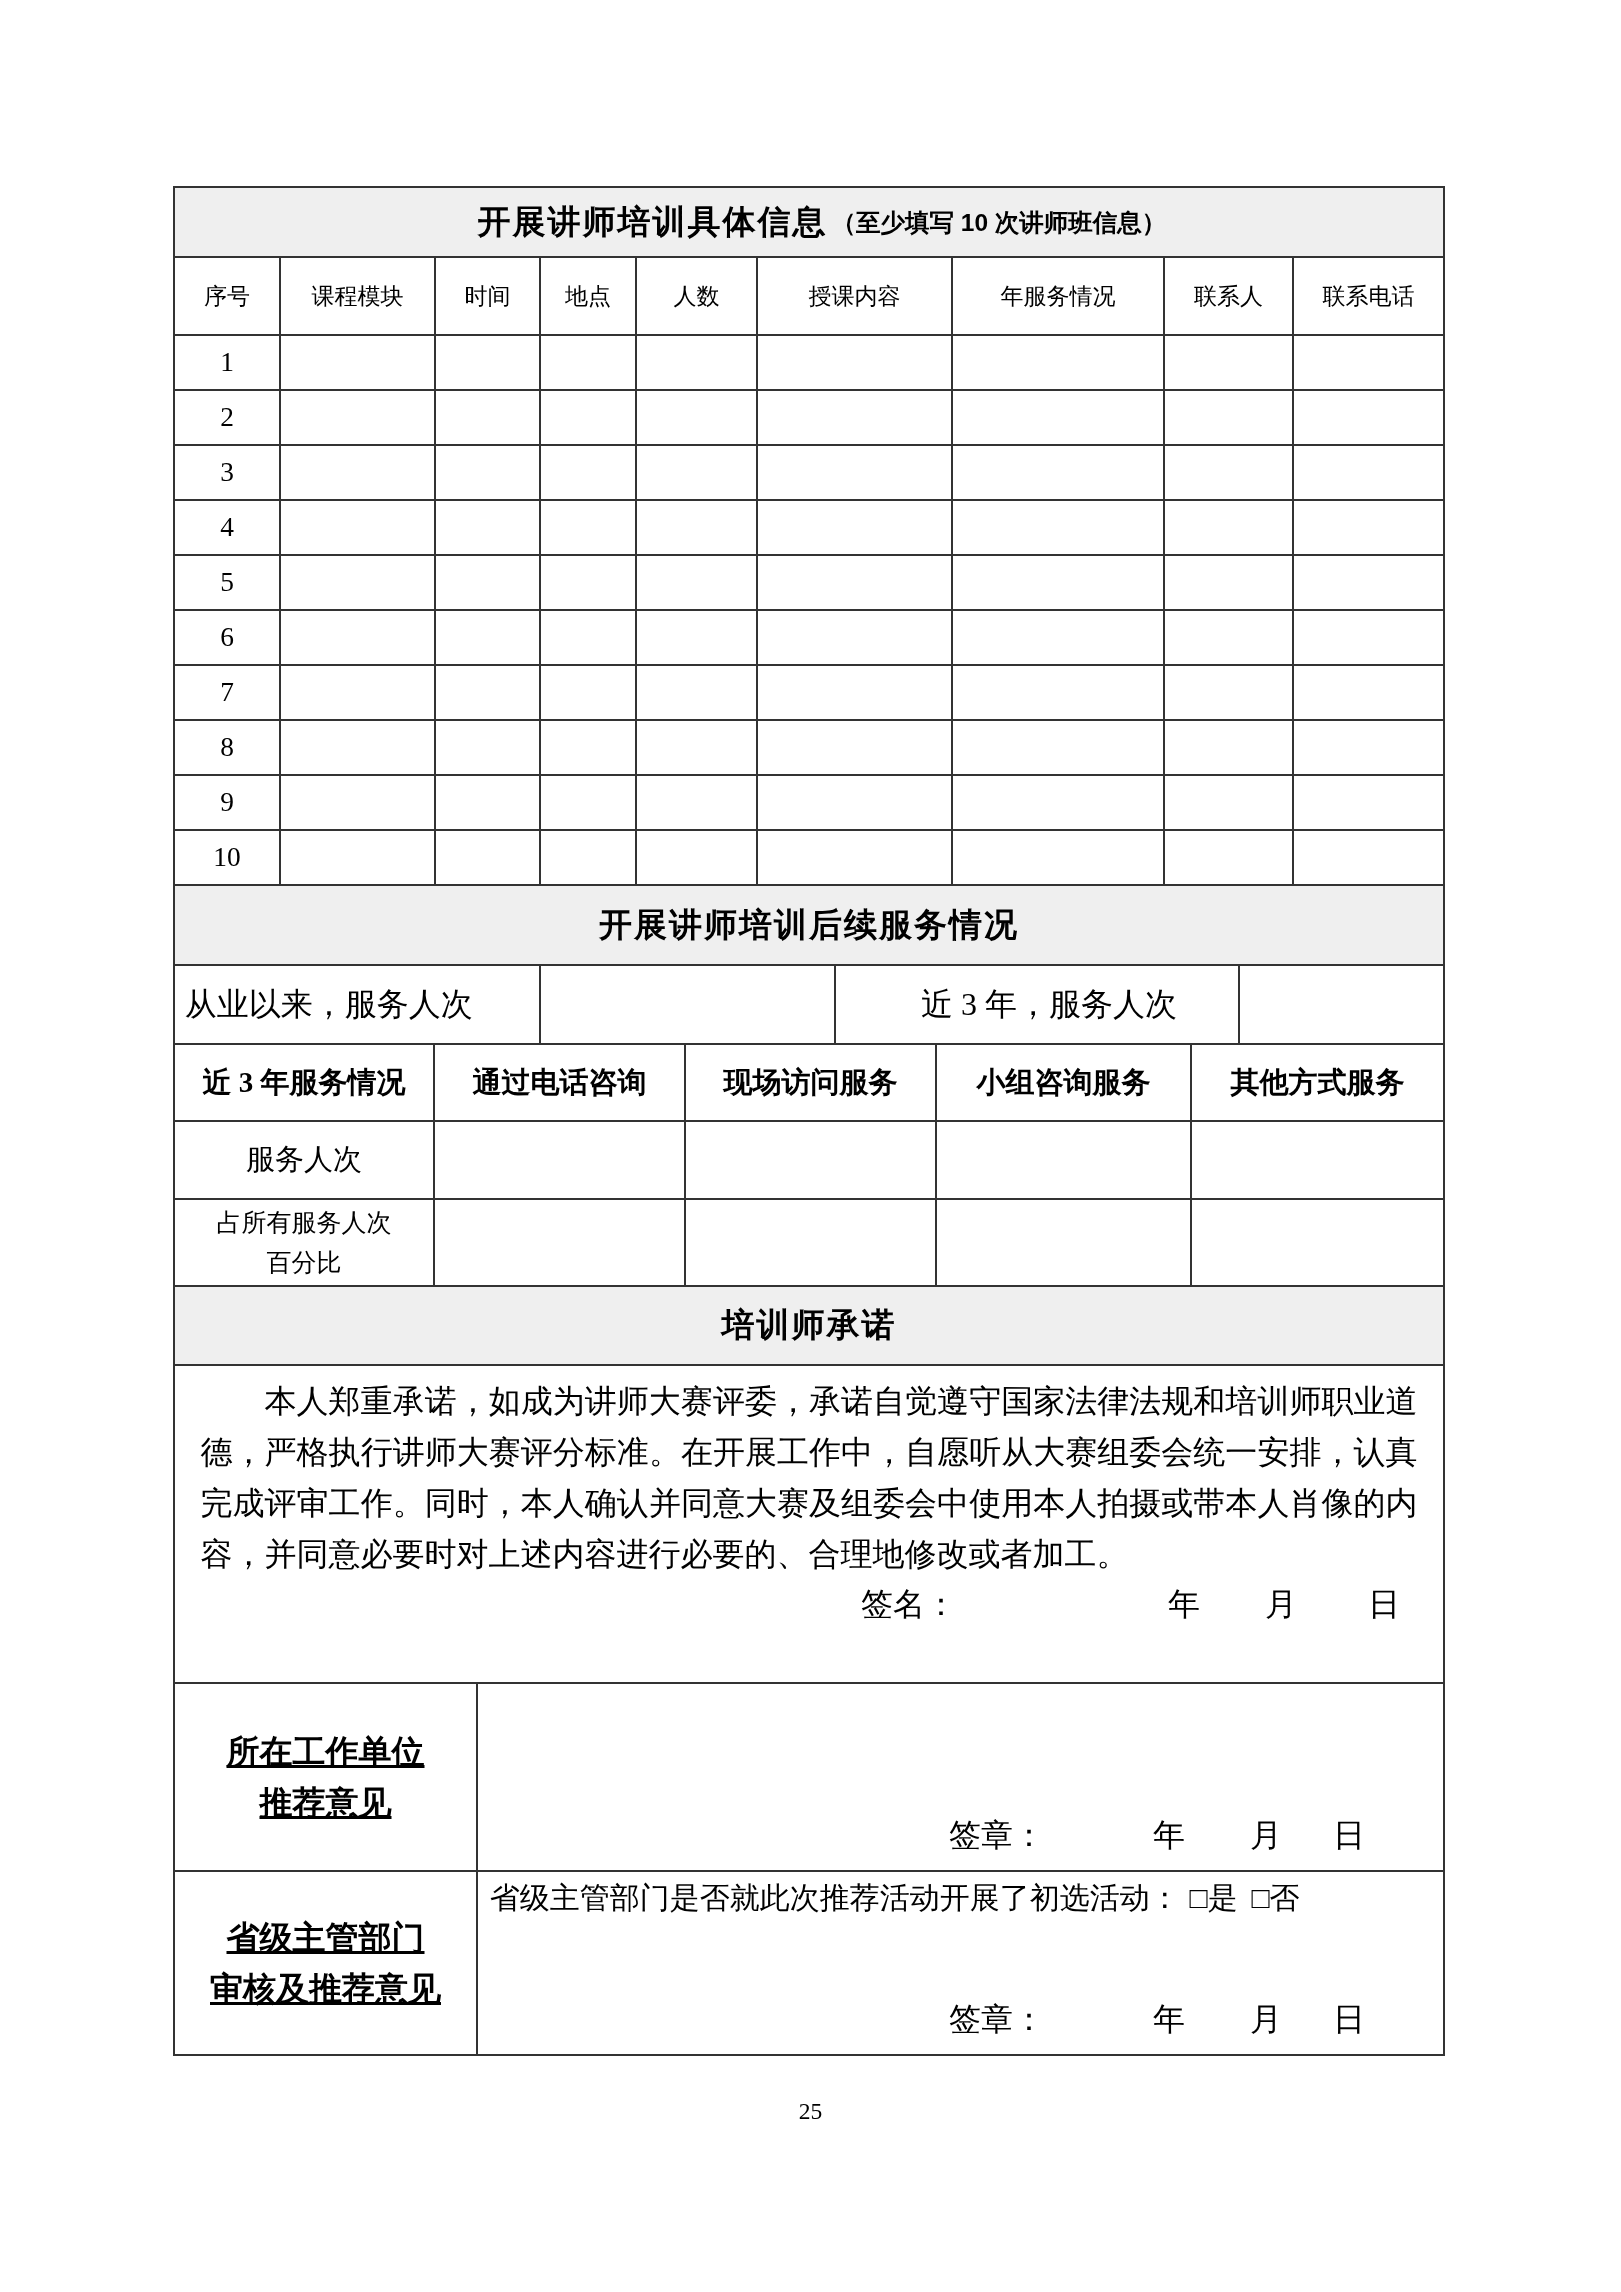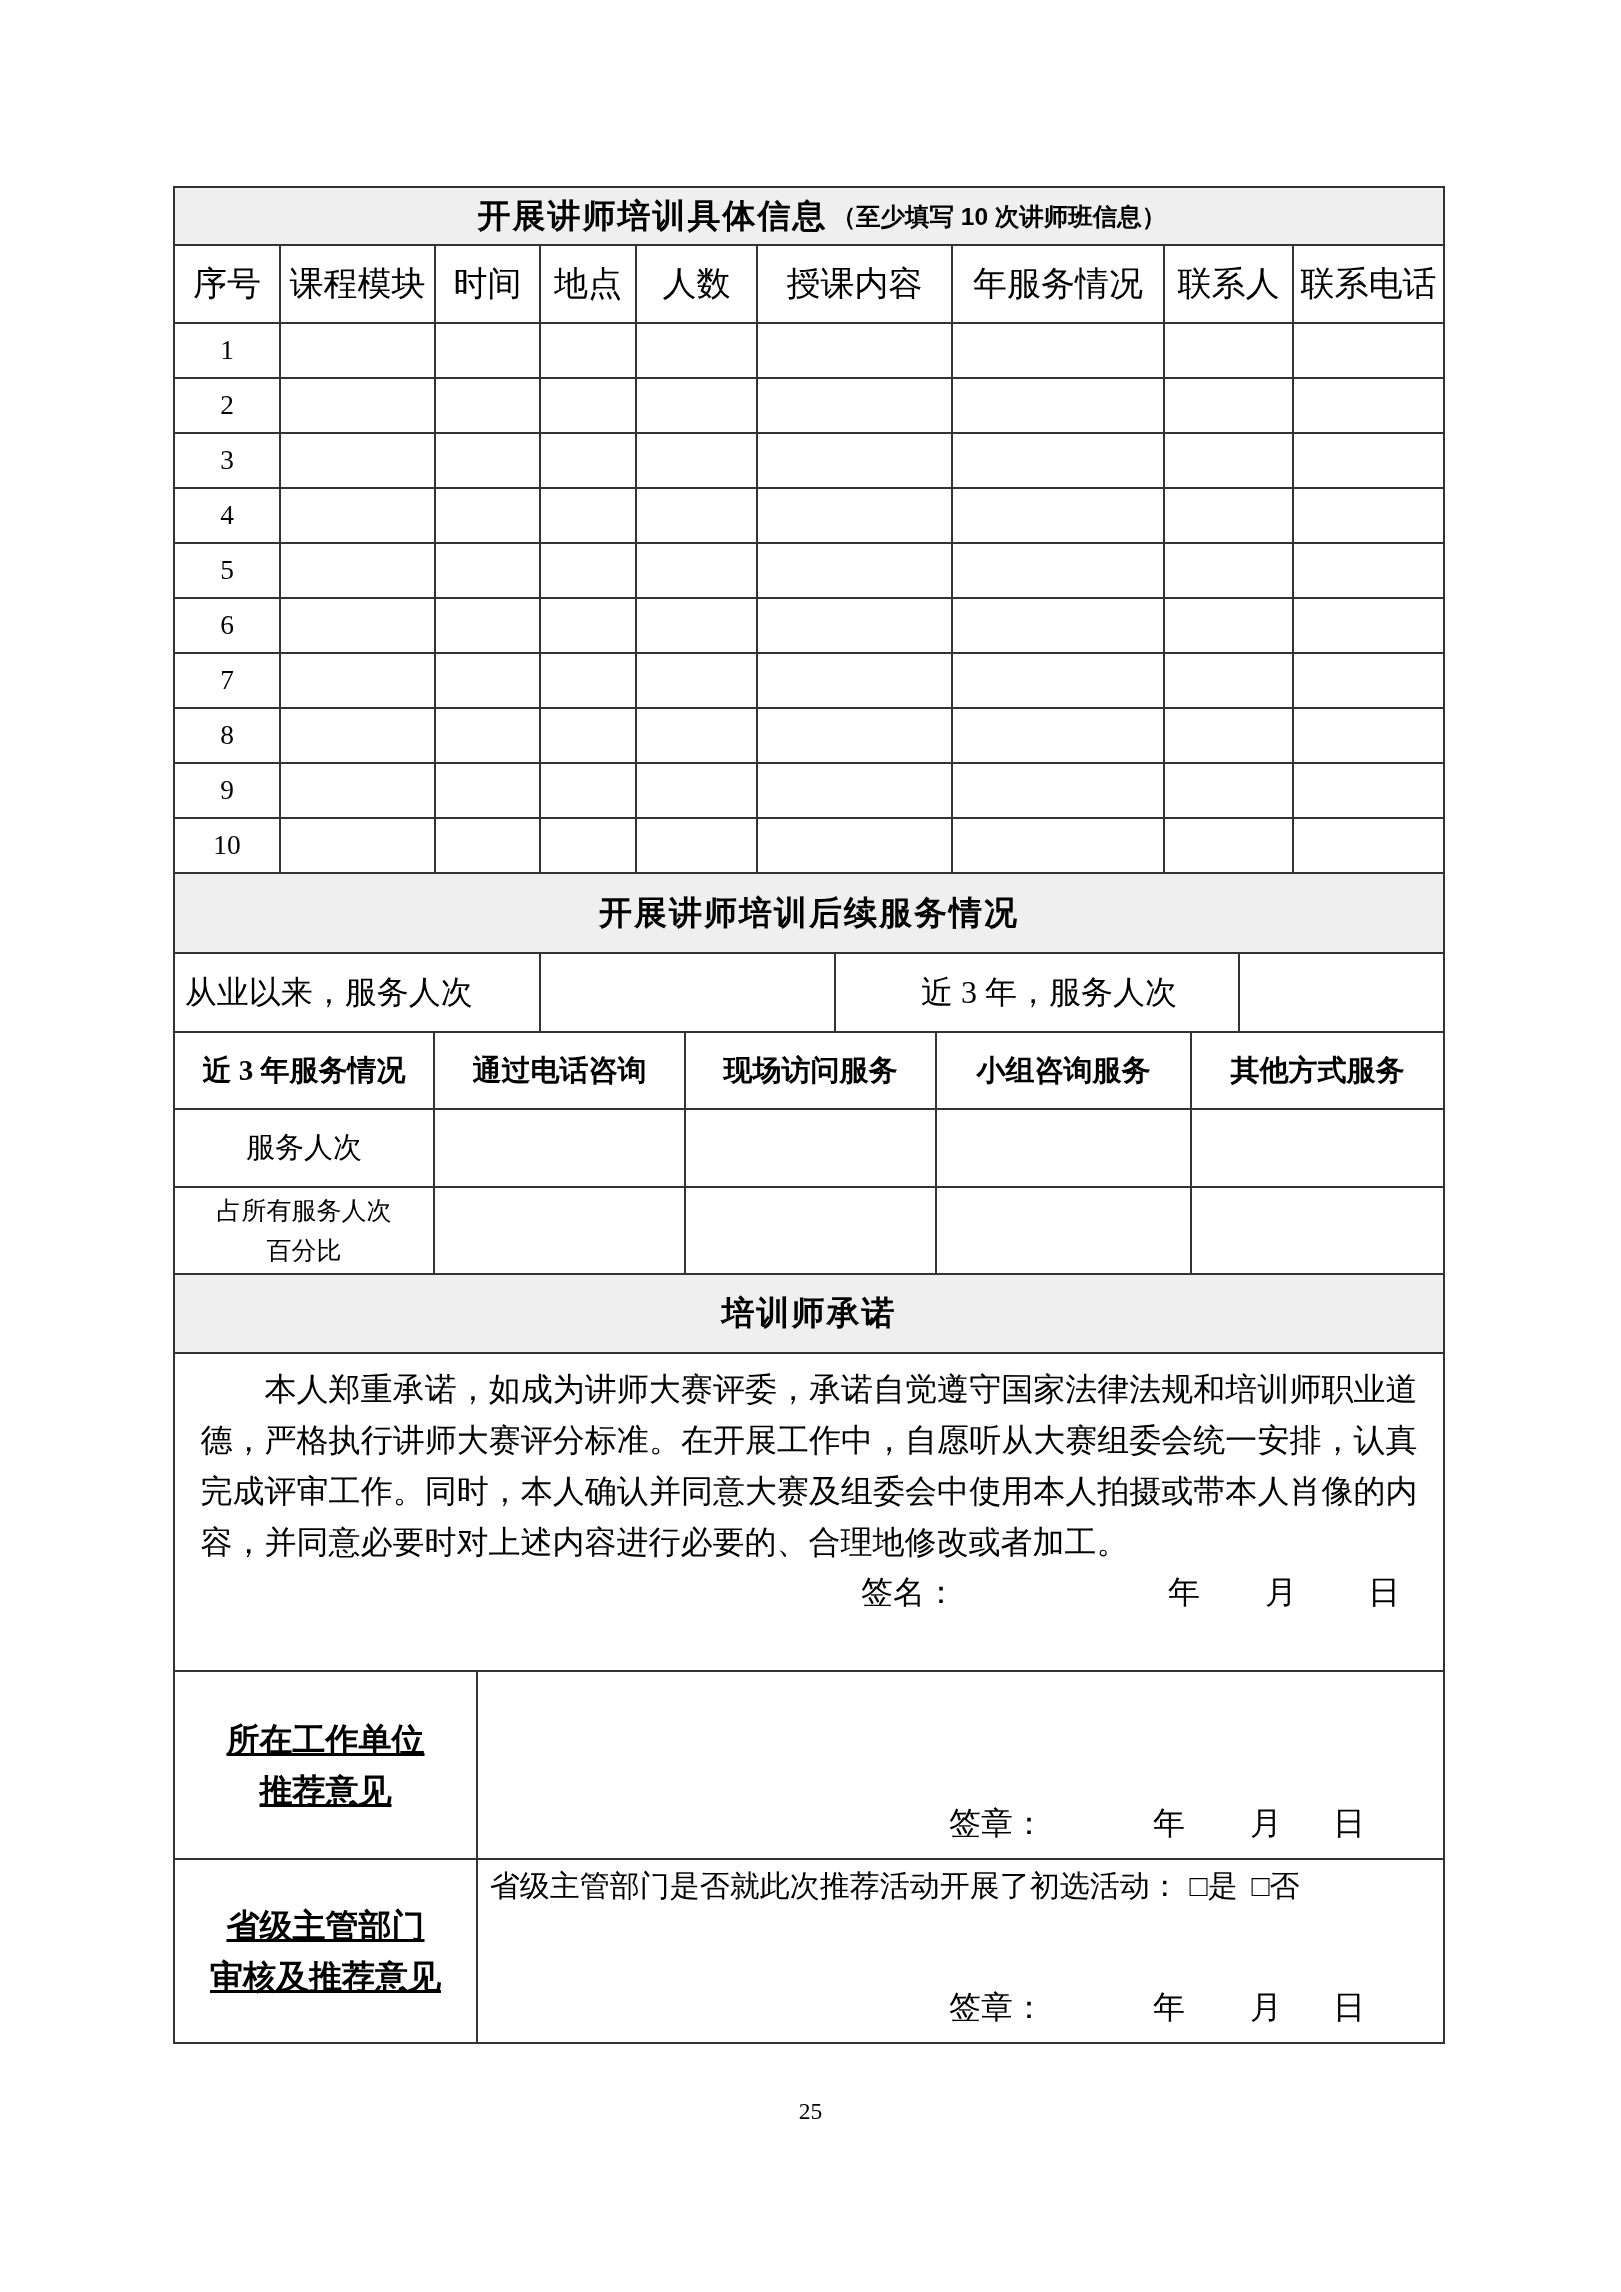--- a/index.html
+++ b/index.html
@@ -29,36 +29,36 @@
     text-align:center; overflow:hidden;
   }
   .cell:last-child { border-right:none; }
 
   .band {
     background:#efefef;
     display:flex; align-items:center; justify-content:center;
     font-family:"Liberation Sans","DejaVu Sans",sans-serif;
     font-weight:bold;
   }
-  .r-title   { height:58px;padding-left:26px; }
+  .r-title   { height:70px;padding-left:26px; }
   .r-head    { height:78px; }
   .r-data    { height:55px; }
   .r-s2      { height:80px; }
   .r-sum     { height:79px; }
   .r-svc     { height:77px;font-weight:bold; }
   .r-cnt     { height:78px; }
   .r-pct     { height:87px; }
   .r-s3      { height:79px; }
   .r-promise { height:318px; }
   .r-work    { height:188px; }
   .r-prov    { height:182px; }
 
   .t-main { font-size:33px; letter-spacing:2px; }
   .t-note { font-size:24.5px; margin-left:3.9px; }
-  .header-cell { font-size:34px; }
+  .header-cell { font-size:23px; }
   .num-cell { font-size:27.4px; }
 
   .sum-label  { font-size:32px; justify-content:flex-start; text-align:left; padding-left:9.8px; }
   .sum-label2 { font-size:32px; }
   .svc-cell { font-size:29px; }
   .cnt-label { font-size:29px; }
   .pct-cell { flex-direction:column; font-size:25px; line-height:40px; }
 
   .promise-cell { padding:9.8px 25.5px 0 25.5px; }
   .promise-text {

